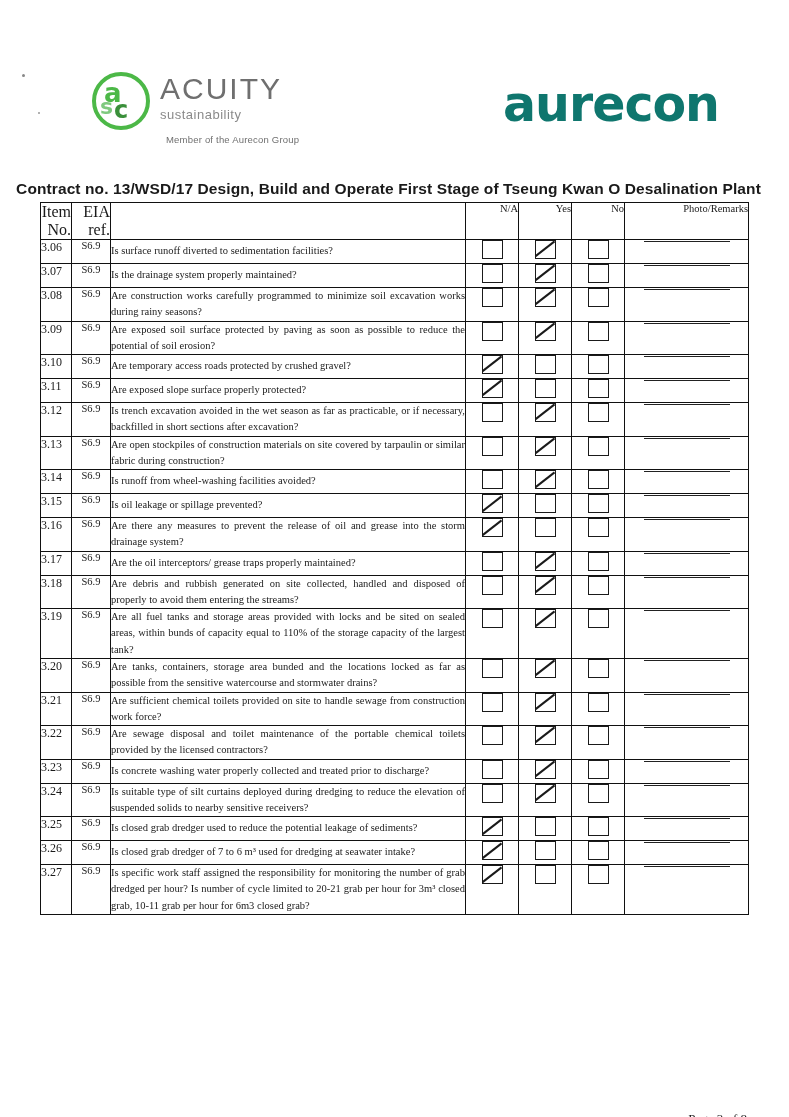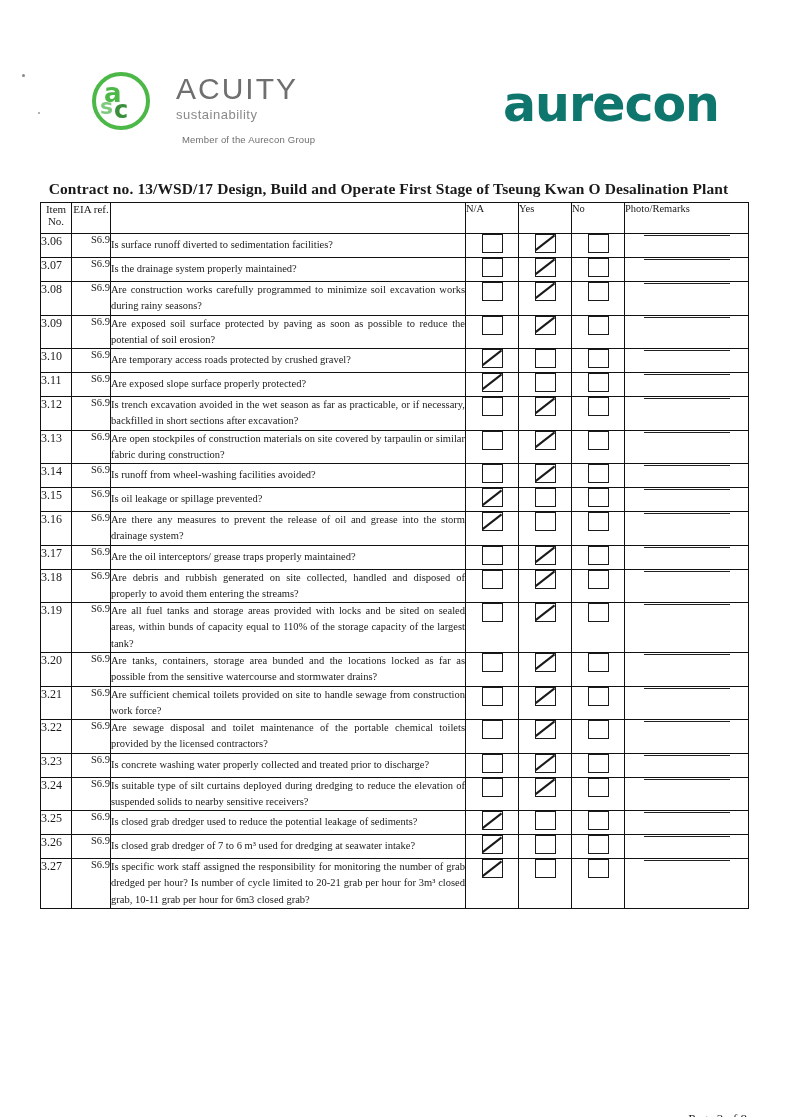--- a/index.html
+++ b/index.html
@@ -68,21 +68,21 @@
     position: absolute;
     left: 4px;
     top: 20px;
     font-family: "DejaVu Sans", sans-serif;
     font-size: 22px;
     font-weight: 700;
     color: #7fc97f;
     line-height: 1;
   }
   .acuity-text {
-    margin-left: 26px;
+    margin-left: 10px;
     padding-top: 4px;
   }
   .acuity-name {
     font-family: "Liberation Sans", sans-serif;
     font-size: 30px;
     letter-spacing: 2px;
     color: #6f6f6f;
     line-height: 1;
     font-weight: 400;
   }
@@ -109,21 +109,21 @@
     font-family: "DejaVu Sans", sans-serif;
     font-size: 49px;
     font-weight: 700;
     color: #0f766e;
     letter-spacing: -1px;
     line-height: 1;
   }
   
   .doc-title {
     text-align: center;
-    font-family: Liberation Serif, serif;
+    font-family: Liberation Sans, sans-serif;
     font-weight: bold;
     font-size: 15.5px;
     margin: 8px 12px 4px 0;
     letter-spacing: 0.1px;
   }
   
   table.checklist {
     border-collapse: collapse;
     width: 708px;
     margin: 0 auto;
@@ -137,41 +137,41 @@
   }
   col.c-item { width: 31px; }
   col.c-eia  { width: 39px; }
   col.c-desc { width: 355px; }
   col.c-na   { width: 53px; }
   col.c-yes  { width: 53px; }
   col.c-no   { width: 53px; }
   col.c-rem  { width: 124px; }
 
   .hdr-cell {
-    font-size: 11px;
+    font-size: 16px;
     padding: 2px 3px;
     font-weight: normal;
-    text-align: center;
+    text-align: right;
     height: 30px;
   }
   .hdr-center {
-    text-align: left;
+    text-align: right;
     vertical-align: top;
     font-size: 10.5px;
     padding-top: 3px;
   }
   td.item-no {
     font-size: 12px;
     padding: 3px 2px 0 3px;
     text-align: left;
   }
   td.eia-ref {
     font-size: 10.5px;
     padding: 3px 2px 0 3px;
-    text-align: right;
+    text-align: center;
   }
   td.desc {
     font-size: 10.5px;
     padding: 6px 6px 5px 6px;
     line-height: 1.55;
     text-align: justify;
   }
   td.desc.single {
     vertical-align: middle;
   }

